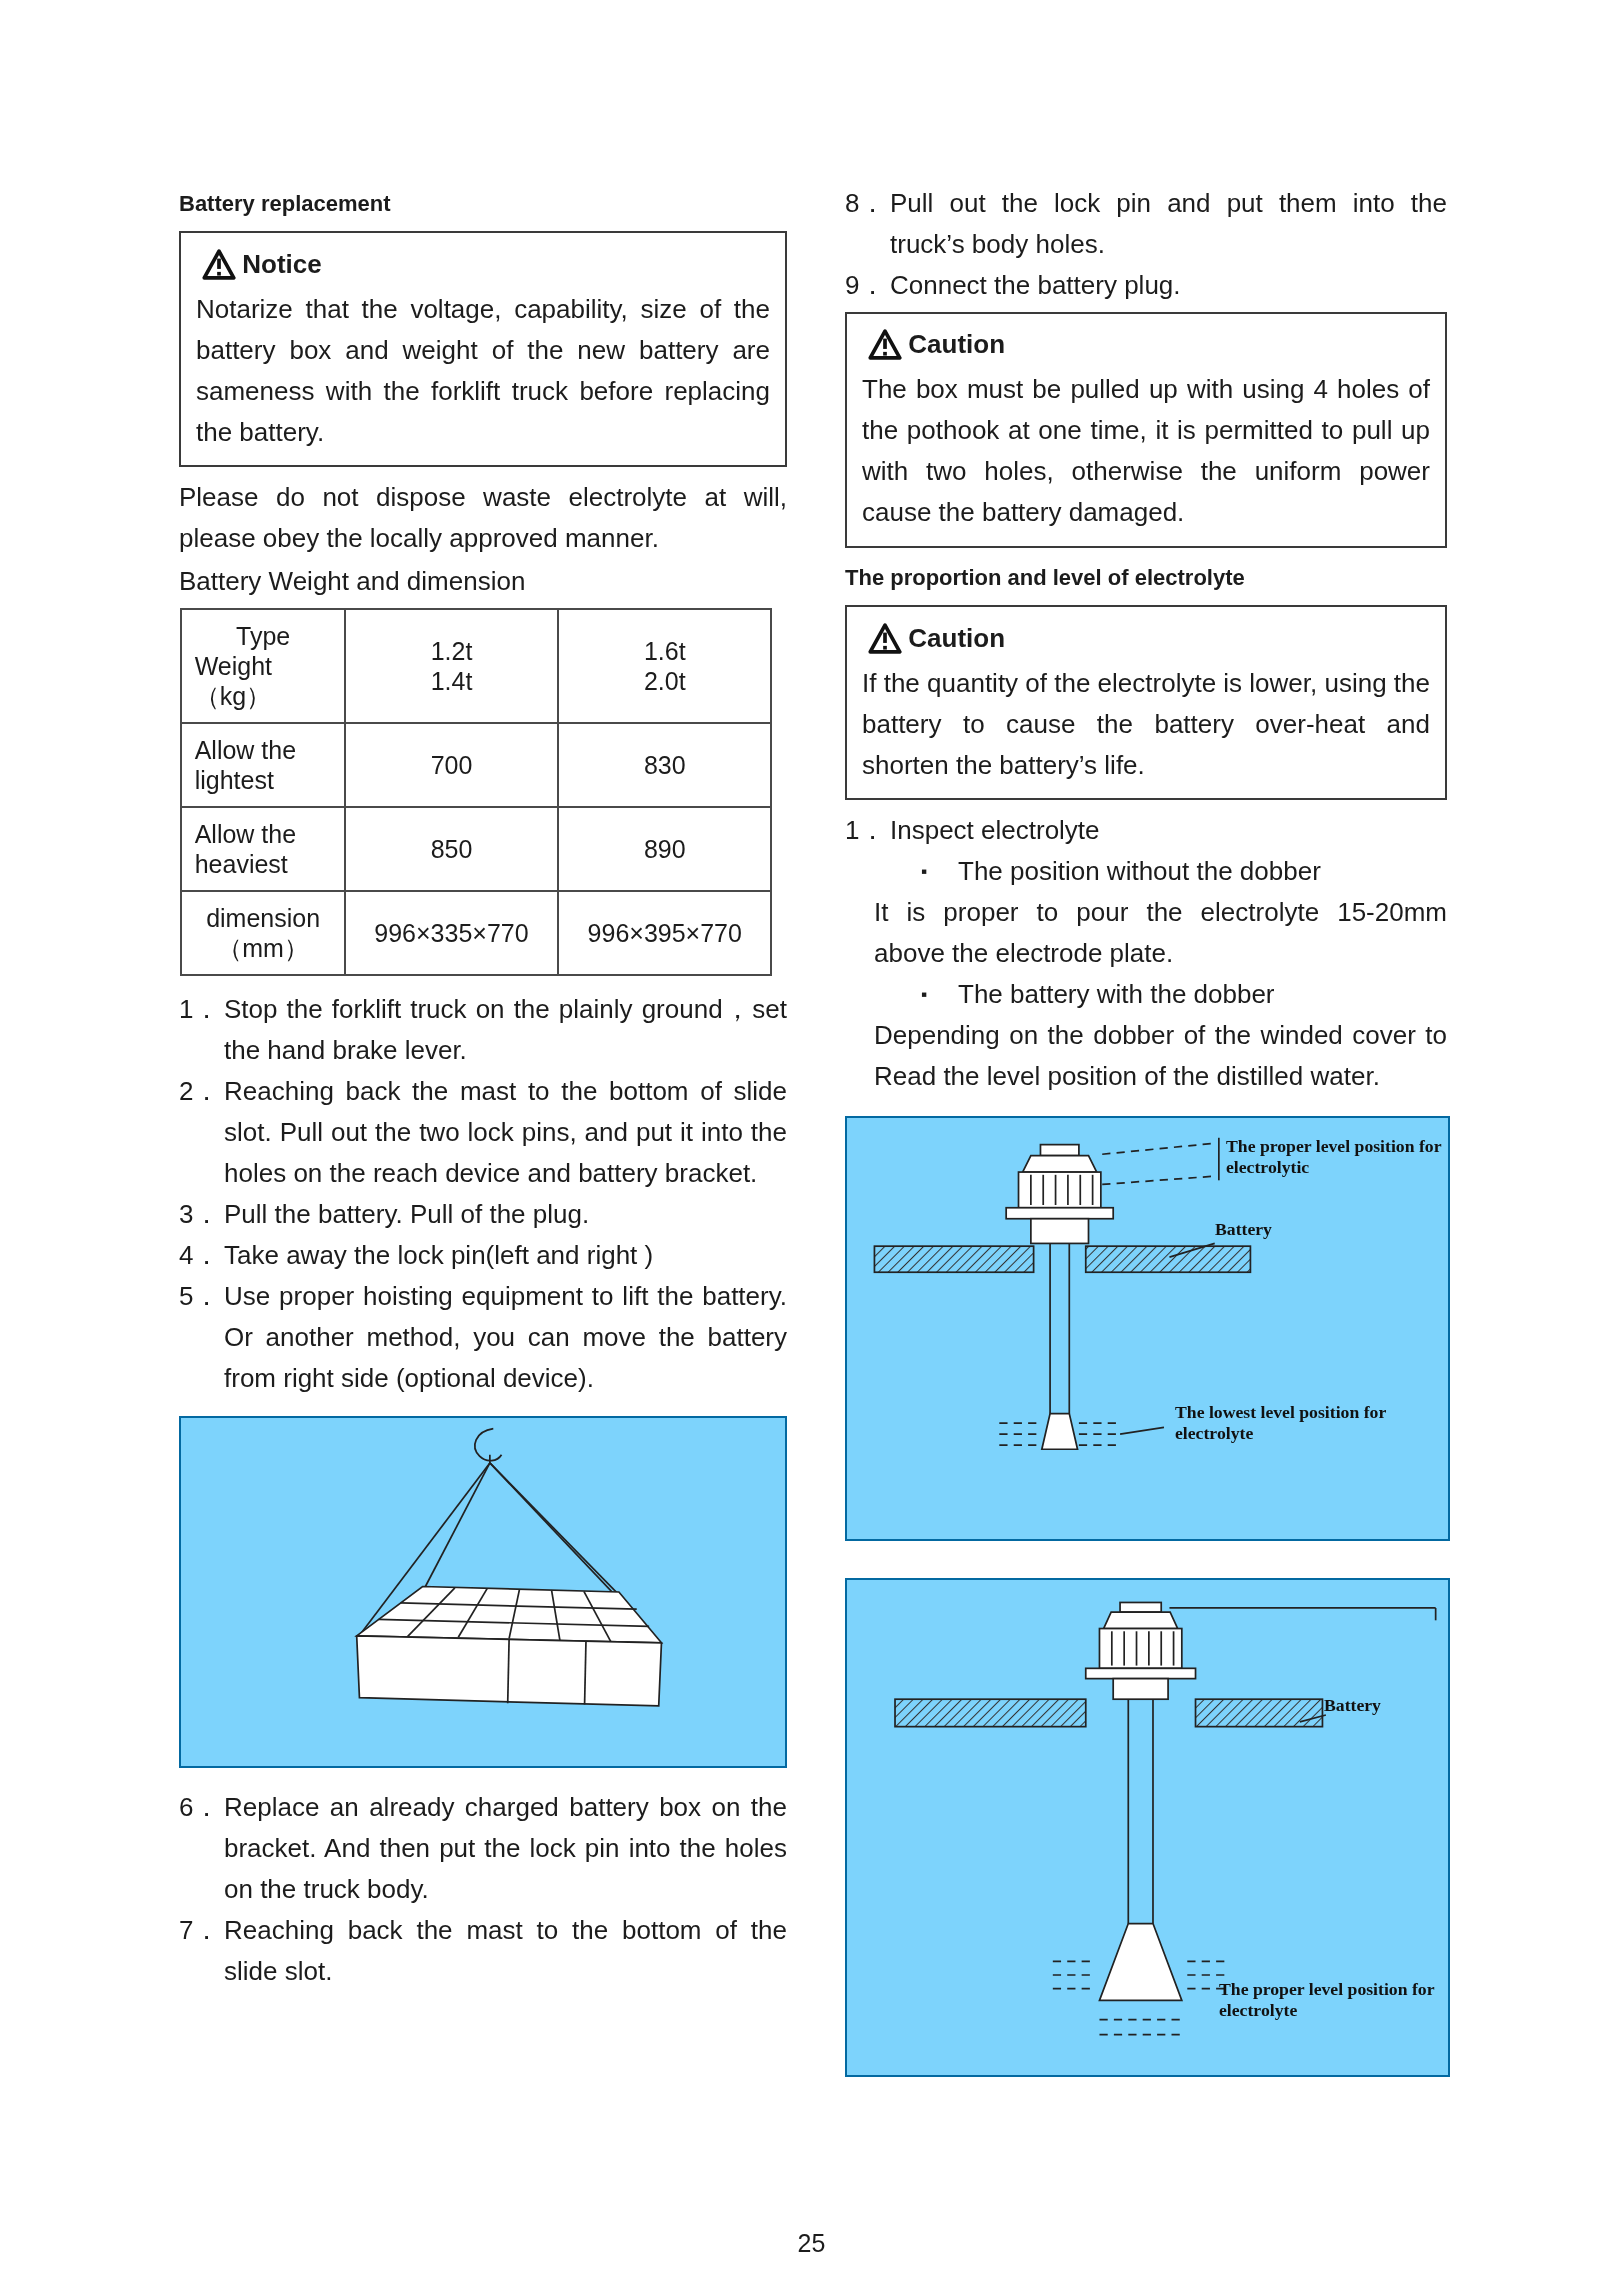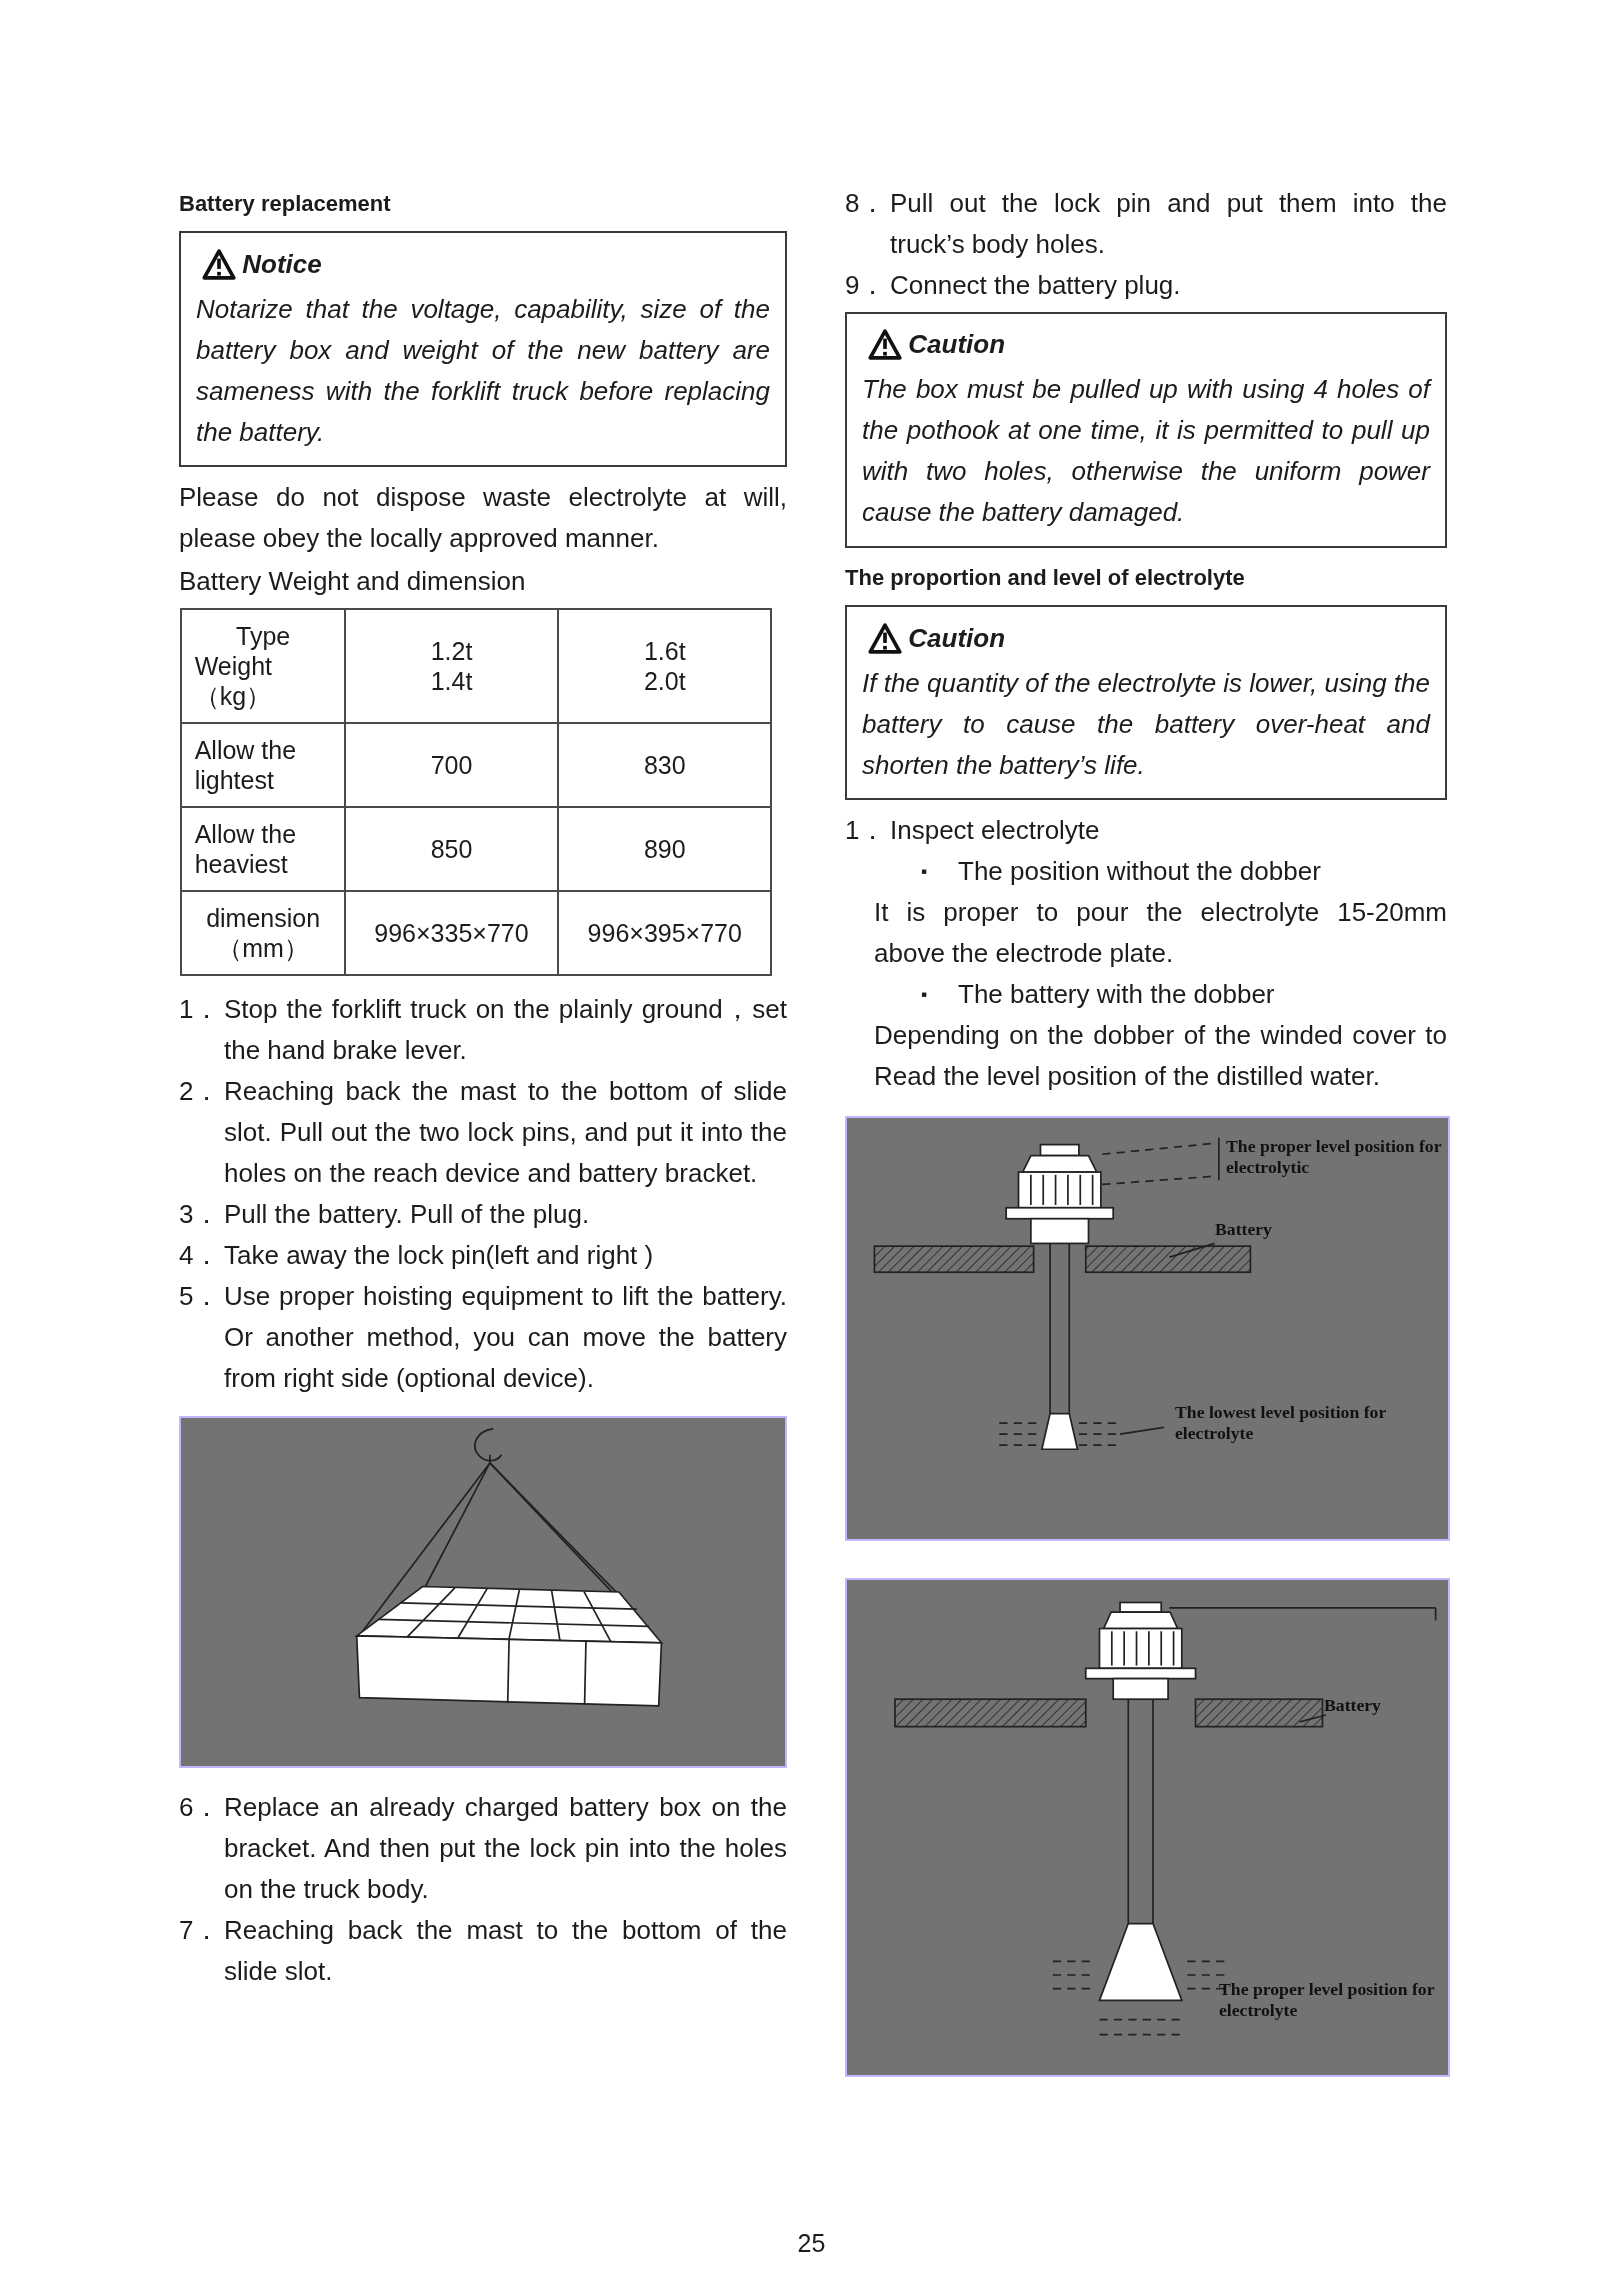--- a/index.html
+++ b/index.html
@@ -10,40 +10,40 @@
     font-size:26px; line-height:41px;
   }
   .col { position:absolute; top:183px; }
   .col-left  { left:179px;  width:608px; }
   .col-right { left:845px; width:602px; }
 
   h2.sec { font-size:22px; font-weight:bold; margin:0 0 6.8px 0; line-height:41px; }
   p { margin:0; }
   .just { text-align:justify; }
 
-  .alert-box { border:2px solid #3a3a3a; padding:9.5px 15px 12.3px 15px; margin:5.5px 0 9.5px 0; background:#fff;font-style:italic; }
+  .alert-box { border:2px solid #3a3a3a; padding:9.5px 15px 12.3px 15px; margin:5.5px 0 9.5px 0; background:#fff; }
   .alert-head { display:flex; align-items:center; gap:6.8px; font-weight:bold; padding:1.4px 0 4.1px 5.5px; }
   .warn-icon { display:inline-flex; width:34px; height:31px; }
   .warn-icon svg { width:100%; height:100%; }
 
   .caption { margin:2.7px 0 4.1px 0; }
 
   table.spec { border-collapse:collapse; width:592px; margin:5.5px 0 13.6px 1.4px; font-size:25px; line-height:30px;padding-left:32px; }
   table.spec td { border:2px solid #4a4a4a; padding:11px 12.3px; vertical-align:middle; background:#fff; }
   .t-c { text-align:center; }
 
   .step { display:flex; }
   .step .num { flex:0 0 45px; }
   .step .txt { flex:1; text-align:justify; }
 
   .bullet-row { display:flex; padding-left:76px; }
   .bullet-row .bullet { flex:0 0 37px; font-size:17.7px; line-height:41px; }
   .sub-para { padding-left:29px; text-align:justify; }
 
-  .fig { position:relative; border:2px solid #c4b5fd; background:#737373; overflow:hidden; }
+  .fig { position:relative; border:2px solid #0369a1; background:#7dd3fc; overflow:hidden; }
   .fig svg.draw { position:absolute; inset:0; width:100%; height:100%; }
   .fig-hoist { width:604px; height:348px; margin:16.4px 0 19px 0; }
   .fig-elec1 { width:601px; height:421px; margin:19px 0 0 0; }
   .fig-elec2 { width:601px; height:495px; margin:37px 0 0 0; }
 
   .fig-label {
     position:absolute; font-family:"Liberation Serif", serif; font-weight:bold;
     font-size:17.7px; line-height:21px; color:#111;
   }
 

